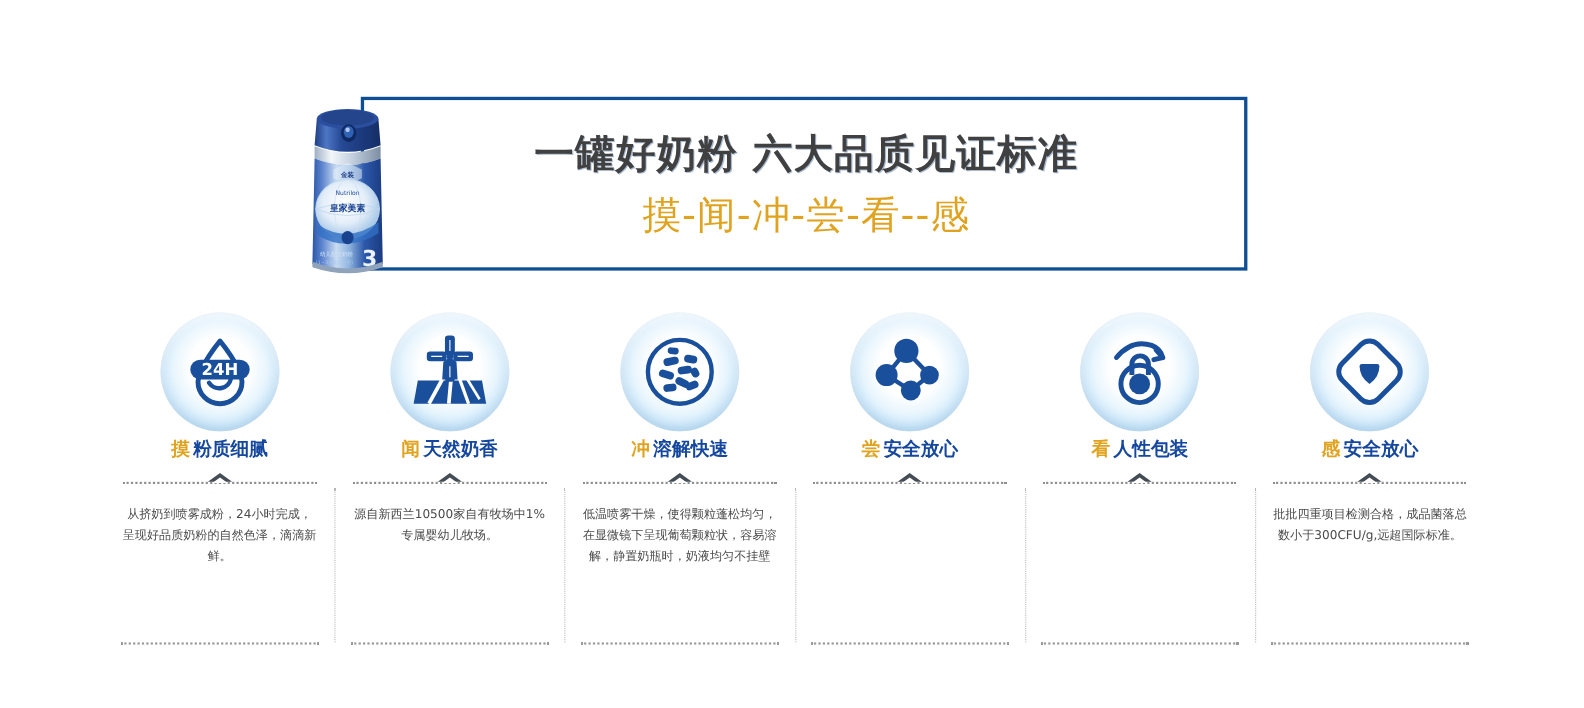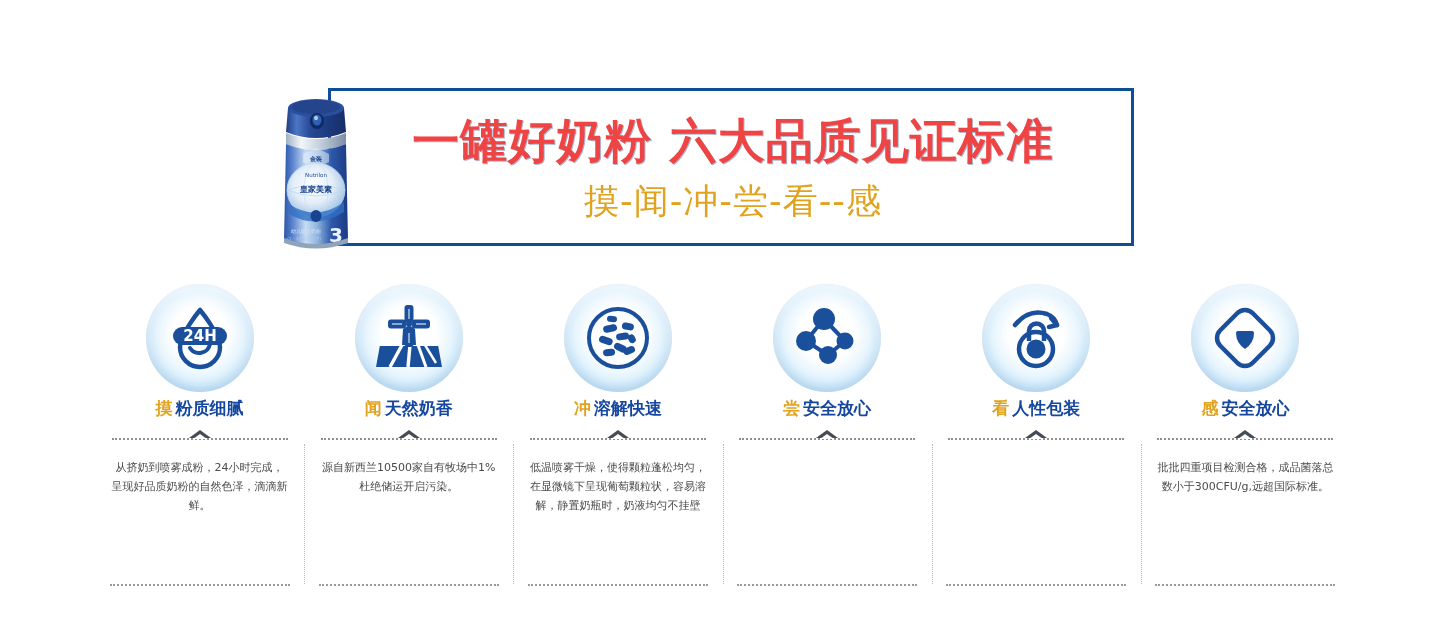--- a/index.html
+++ b/index.html
@@ -46,23 +46,23 @@
     height: 158px;
     display: flex;
     flex-direction: column;
     align-items: center;
     justify-content: center;
     padding-top: 6px;
   }
 
   .banner-title {
     font-family: "DejaVu Sans", "Liberation Sans", sans-serif;
-    font-size: 47px;
+    font-size: 36px;
     font-weight: bold;
-    color: #ef4444;
+    color: #404040;
     letter-spacing: 1px;
     line-height: 1.1;
     text-shadow: 1px 1px 0 rgba(10,60,130,0.35);
     white-space: nowrap;
   }
 
   .banner-sub {
     margin-top: 12px;
     font-family: "DejaVu Sans", "Liberation Sans", sans-serif;
     font-size: 35px;
@@ -342,21 +342,21 @@
         </svg>
       </div>
       <div class="feature-title">
         <span class="key-char">闻</span><span class="title-rest">天然奶香</span>
       </div>
       <div class="sep-top">
         <div class="dots"></div>
         <div class="caret"></div>
         <div class="caret-cut"></div>
       </div>
-      <div class="feature-body">源自新西兰10500家自有牧场中1%杜绝储运开启污染。</div>
+      <div class="feature-body">源自新西兰10500家自有牧场中1%专属婴幼儿牧场。</div>
       <div class="feature-foot"></div>
     </div>
 
     <div class="feature">
       <div class="icon-badge">
         <svg width="74" height="74" viewBox="0 0 74 74" xmlns="http://www.w3.org/2000/svg">
           <circle cx="37" cy="37" r="29" fill="none" stroke="#1a4f9c" stroke-width="4"></circle>
           <g fill="#1a4f9c">
             <rect x="22" y="24" width="14" height="7" rx="3.5" transform="rotate(-12 29 27)"></rect>
             <rect x="41" y="22" width="12" height="7" rx="3.5" transform="rotate(10 47 25)"></rect>

